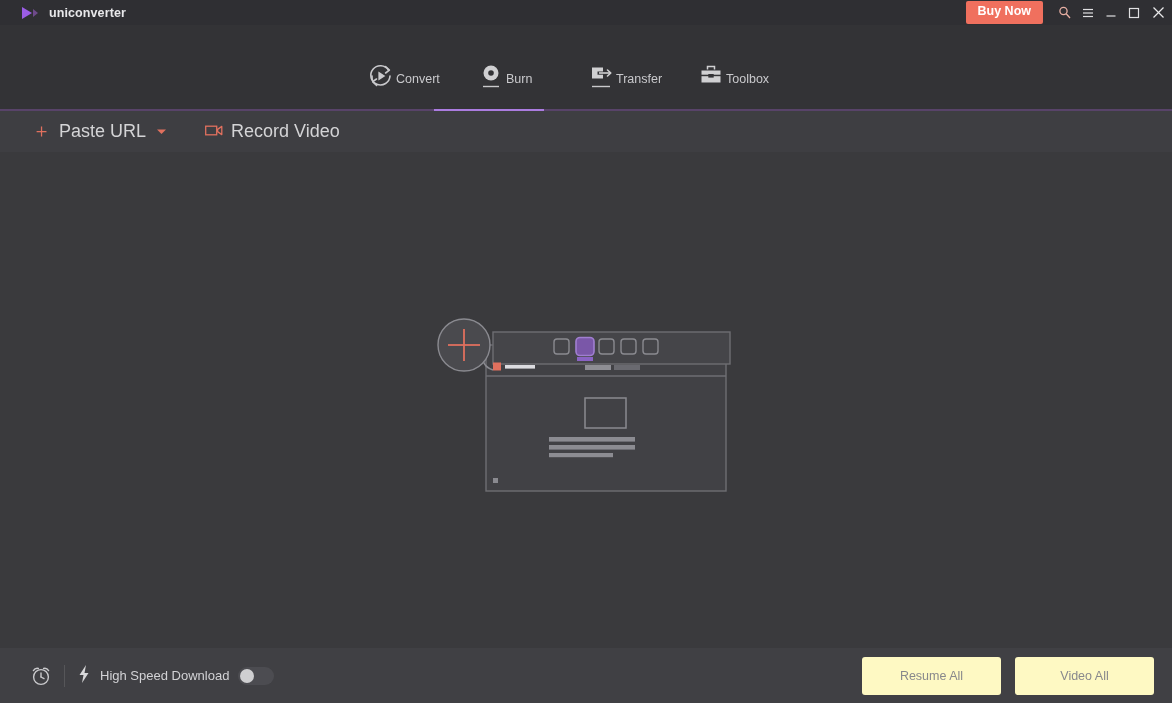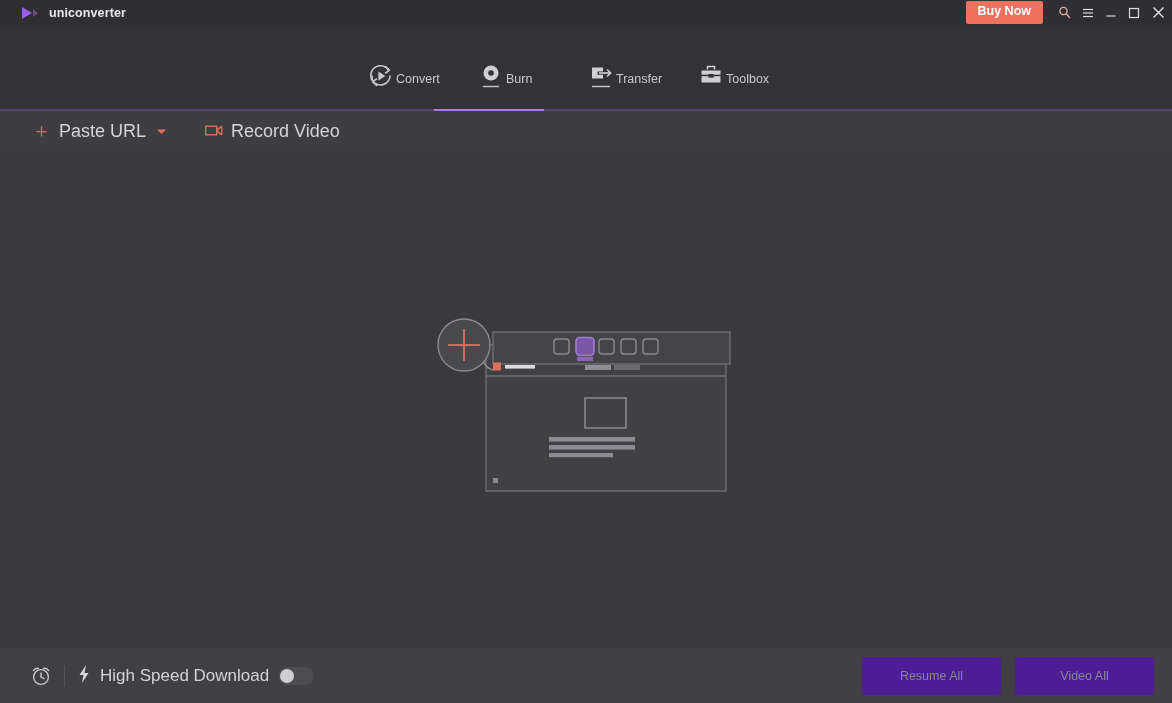--- a/index.html
+++ b/index.html
@@ -136,28 +136,28 @@
     display: flex; align-items: center;
   }
   .bb-ico {
     width: 38px; height: 55px; display: flex;
     align-items: center; justify-content: center; cursor: pointer;
   }
   .bb-sep {
     width: 1px; height: 22px; background: #565659; margin: 0 12px 0 4px;
   }
   .hs-wrap { display: flex; align-items: center; gap: 9px; }
-  .hs-label { font-size: 17px; color: #d2d2d5; }
+  .hs-label { font-size: 13px; color: #d2d2d5; }
   .bb-right {
     margin-left: auto; display: flex; align-items: center;
     gap: 14px; padding-right: 18px;
   }
   .bb-btn {
     width: 139px; height: 38px; border-radius: 3px;
-    background: #4c1d95; border: none;
+    background: #fef9c3; border: none;
     color: #88888c; font-size: 12.5px;
     font-family: "Liberation Sans", sans-serif;
     cursor: default;
   }
 </style>
 </head>
 <body>
 
 <div class="titlebar">
   <div class="brand">

